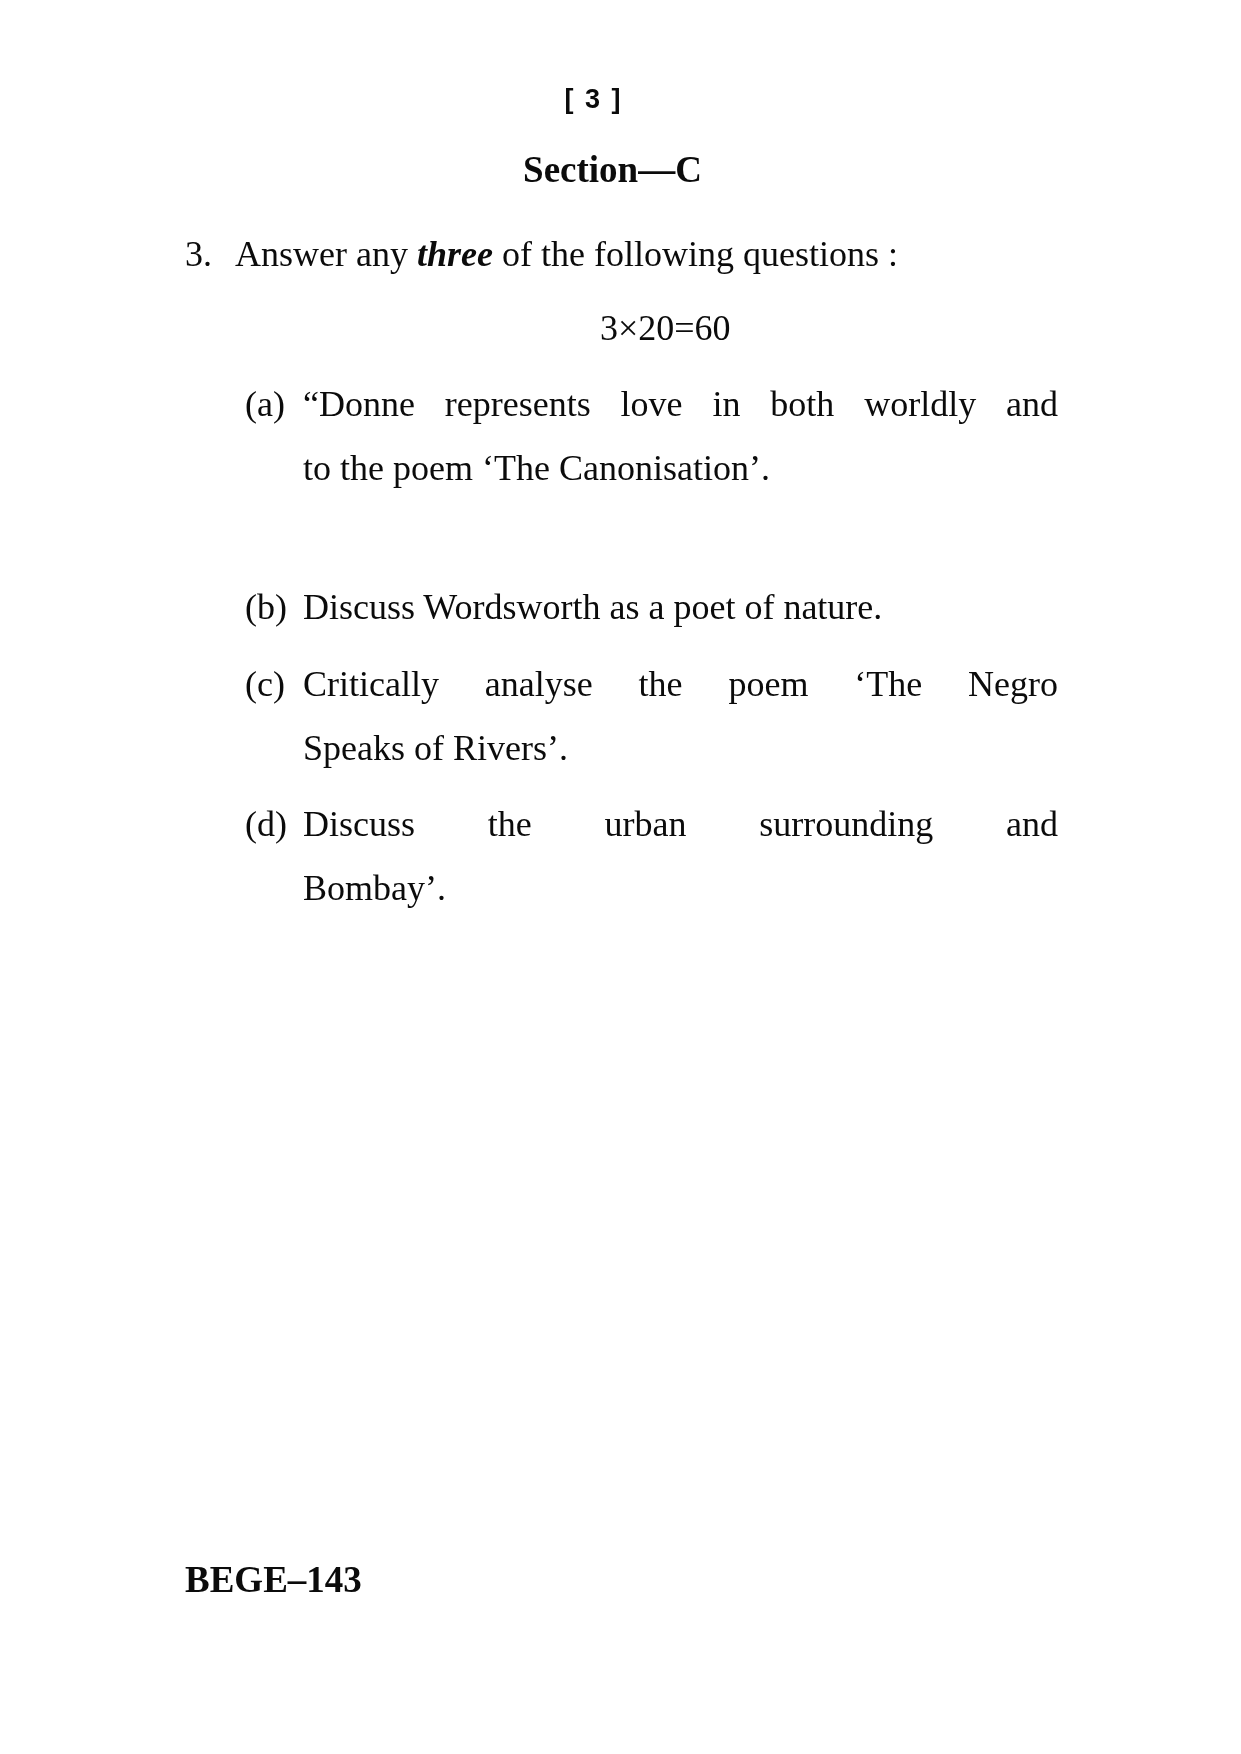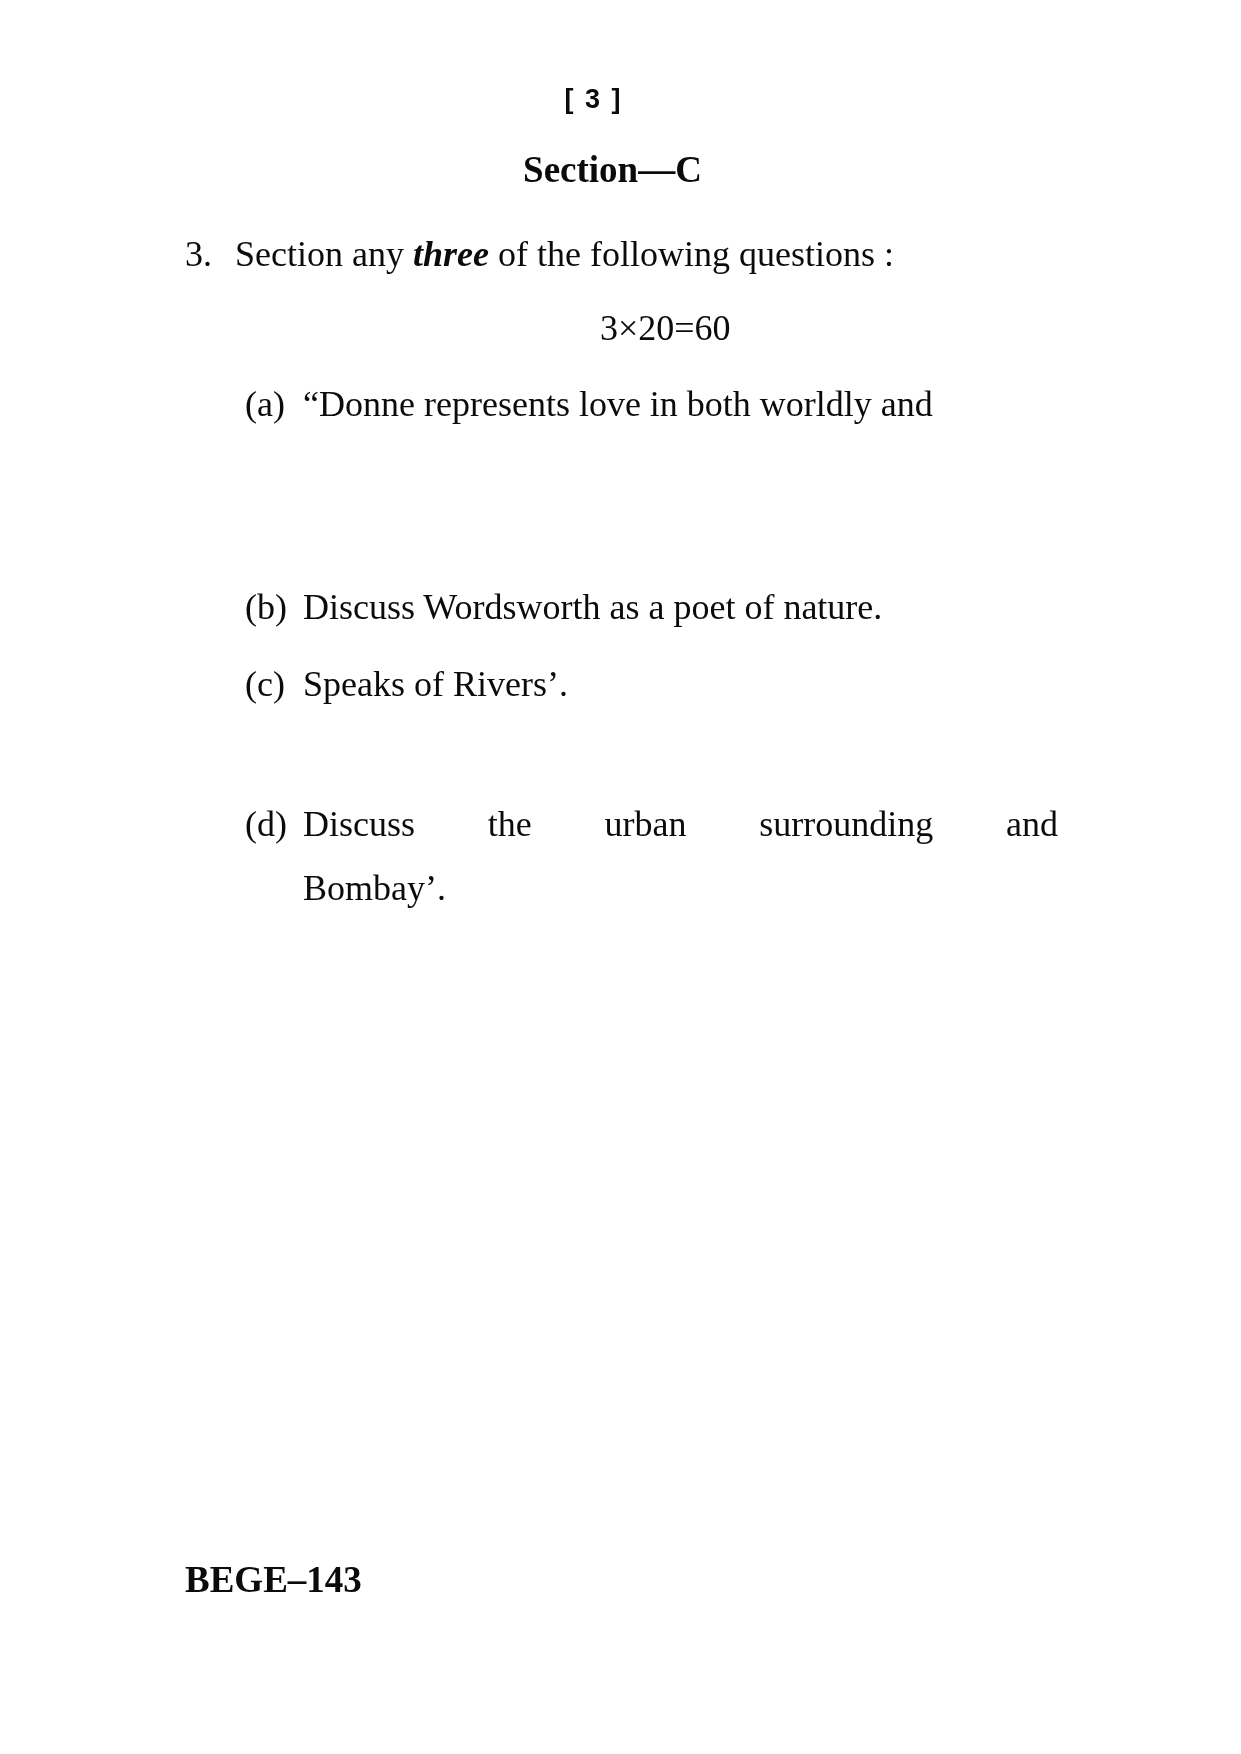--- a/index.html
+++ b/index.html
@@ -100,42 +100,44 @@
 <body>
 
 <div class="page">
 
   <div class="page-number">[ 3 ]</div>
 
   <div class="section-title">Section—C</div>
 
   <div class="question-row">
     <span class="question-num">3.</span>
-    <span class="question-intro"><span>Section any </span><span class="emphasis">three</span><span> of the following questions :</span></span>
+    <span class="question-intro"><span>Answer any </span><span class="emphasis">three</span><span> of the following questions :</span></span>
   </div>
 
   <div class="marks-line">3×20=60</div>
 
   <div class="item item-a">
     <span class="item-label">(a)</span>
     <span class="item-text">
       <div class="line">“Donne represents love in both worldly and</div>
+      <div class="line">to the poem ‘The Canonisation’.</div>
     </span>
   </div>
 
   <div class="item item-b">
     <span class="item-label">(b)</span>
     <span class="item-text">
       <div class="line">Discuss Wordsworth as a poet of nature.</div>
     </span>
   </div>
 
   <div class="item item-c">
     <span class="item-label">(c)</span>
     <span class="item-text">
+      <div class="line">Critically analyse the poem ‘The Negro</div>
       <div class="line">Speaks of Rivers’.</div>
     </span>
   </div>
 
   <div class="item item-d">
     <span class="item-label">(d)</span>
     <span class="item-text">
       <div class="line">Discuss the urban surrounding and</div>
       <div class="line">Bombay’.</div>
     </span>

